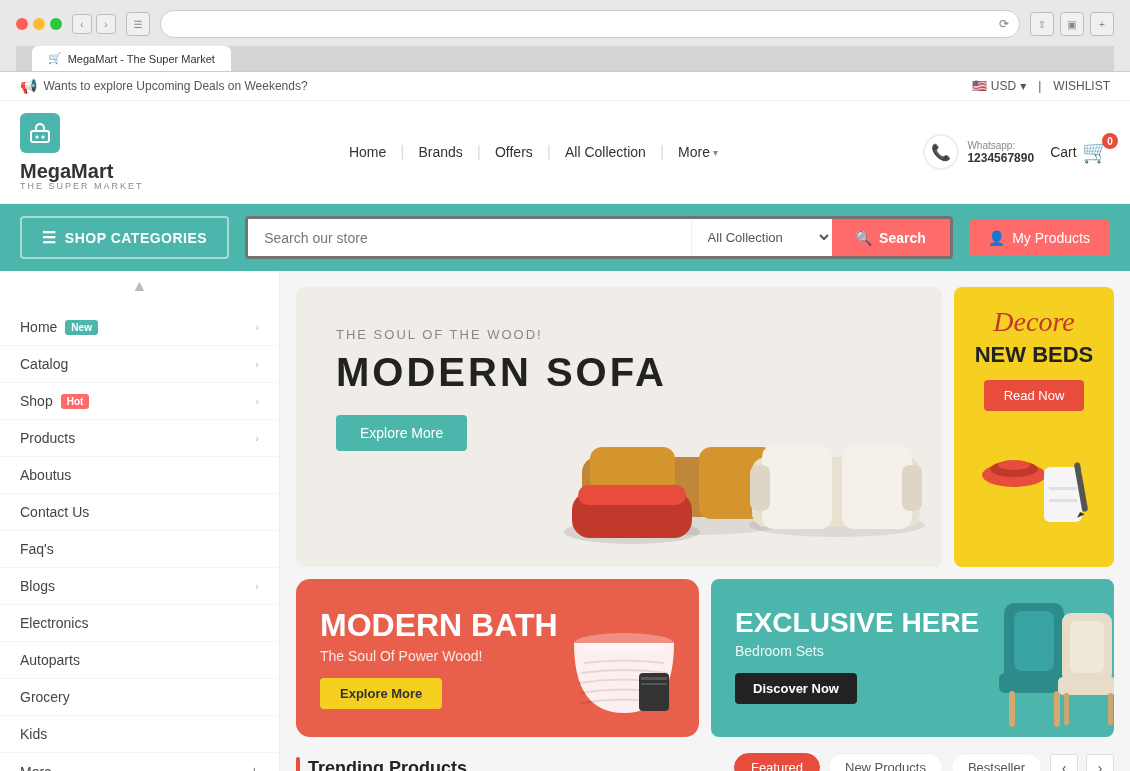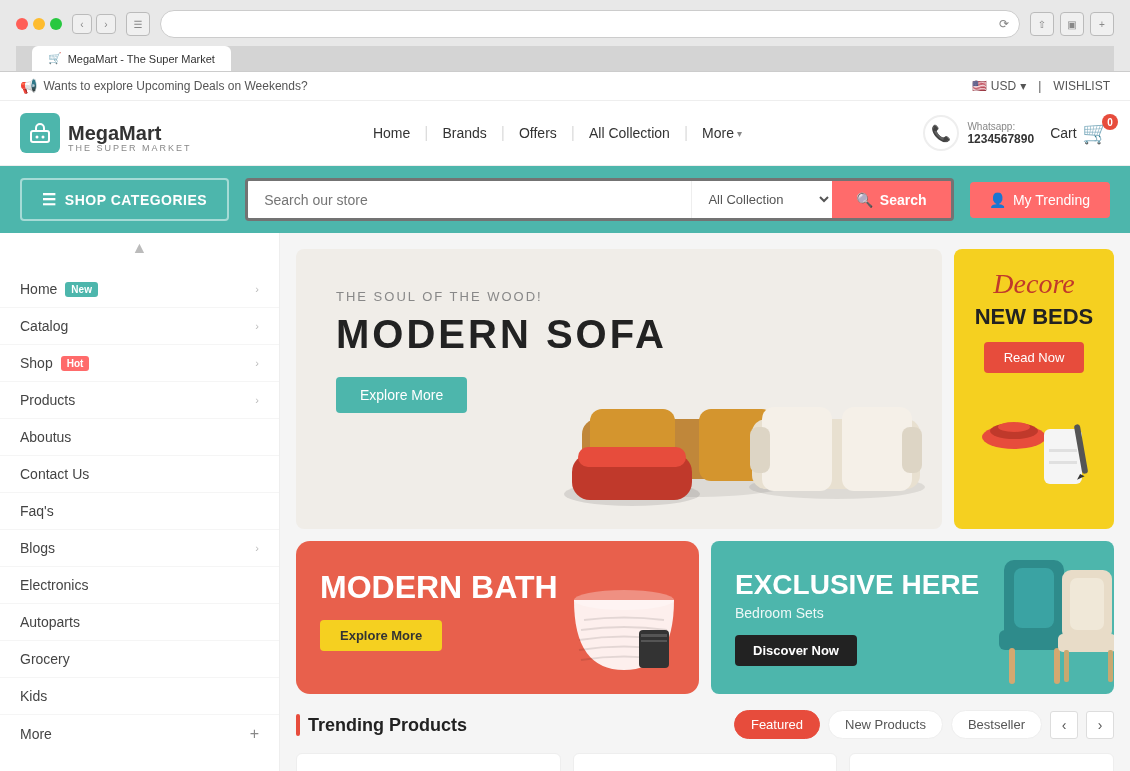--- a/index.html
+++ b/index.html
@@ -97,21 +97,21 @@
 
     
     .header {
       display: flex;
       align-items: center;
       padding: 12px 20px;
       background: white;
       border-bottom: 1px solid #eee;
       gap: 20px;
     }
-    .logo { display: flex; align-items: flex-end; gap: 8px; text-decoration: none; }
+    .logo { display: flex; align-items: flex-start; gap: 8px; text-decoration: none; flex-direction: column; }
     .logo-icon {
       width: 40px; height: 40px;
       background: #4db6ac;
       border-radius: 6px;
       display: flex; align-items: center; justify-content: center;
       color: white; font-size: 18px;
     }
     .logo-text { display: flex; flex-direction: column; }
     .logo-name { font-size: 20px; font-weight: bold; color: #333; line-height: 1; }
     .logo-sub { font-size: 9px; color: #888; letter-spacing: 2px; }
@@ -625,21 +625,21 @@
       <select class="category-select">
         <option>All Collection</option>
       </select>
       <button class="search-btn">
         <span>🔍</span>
         <span>Search</span>
       </button>
     </div>
     <button class="my-account-btn">
       <span>👤</span>
-      <span>My Trending</span>
+      <span>My Products</span>
     </button>
   </div>
 
   <div class="main-content">
 
     <div class="sidebar">
 
       <div style="display:flex;justify-content:center;padding:6px;color:#bbb;">▲</div>
       <nav class="sidebar-nav">
         <div class="sidebar-nav-item">
@@ -754,20 +754,21 @@
               <rect x="104" y="35" width="6" height="50" rx="3" fill="#555" transform="rotate(-10,107,60)"></rect>
               <polygon points="107,85 103,90 111,88" fill="#333" transform="rotate(-10,107,90)"></polygon>
             </svg>
           </div>
         </div>
       </div>
 
       <div class="promo-banners">
         <div class="promo-bath">
           <div class="promo-bath-title">MODERN BATH</div>
+          <div class="promo-bath-subtitle">The Soul Of Power Wood!</div>
           <button class="promo-bath-btn">Explore More</button>
           
           <div style="position:absolute;right:10px;bottom:0;">
             <svg width="130" height="140" viewBox="0 0 130 140">
 
               <ellipse cx="65" cy="50" rx="50" ry="10" fill="rgba(255,255,255,0.3)"></ellipse>
               <path d="M15,50 Q15,120 65,120 Q115,120 115,50 Z" fill="white" opacity="0.9"></path>
 
               <path d="M25,70 Q65,65 105,70" fill="none" stroke="rgba(0,0,0,0.1)" stroke-width="2"></path>
               <path d="M22,80 Q65,74 108,80" fill="none" stroke="rgba(0,0,0,0.1)" stroke-width="2"></path>

